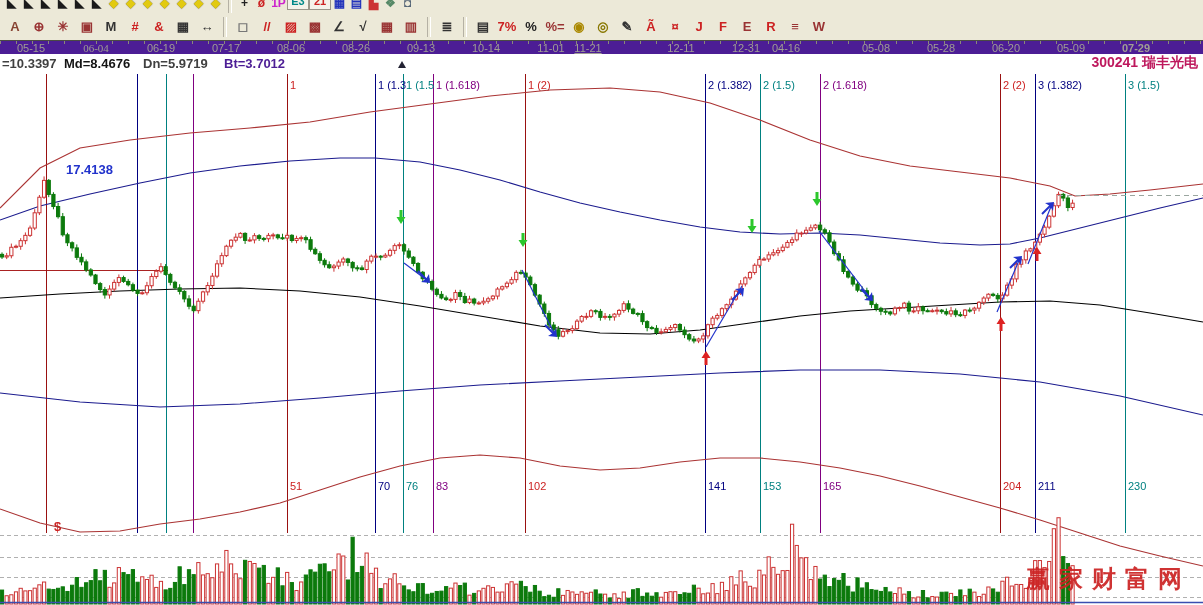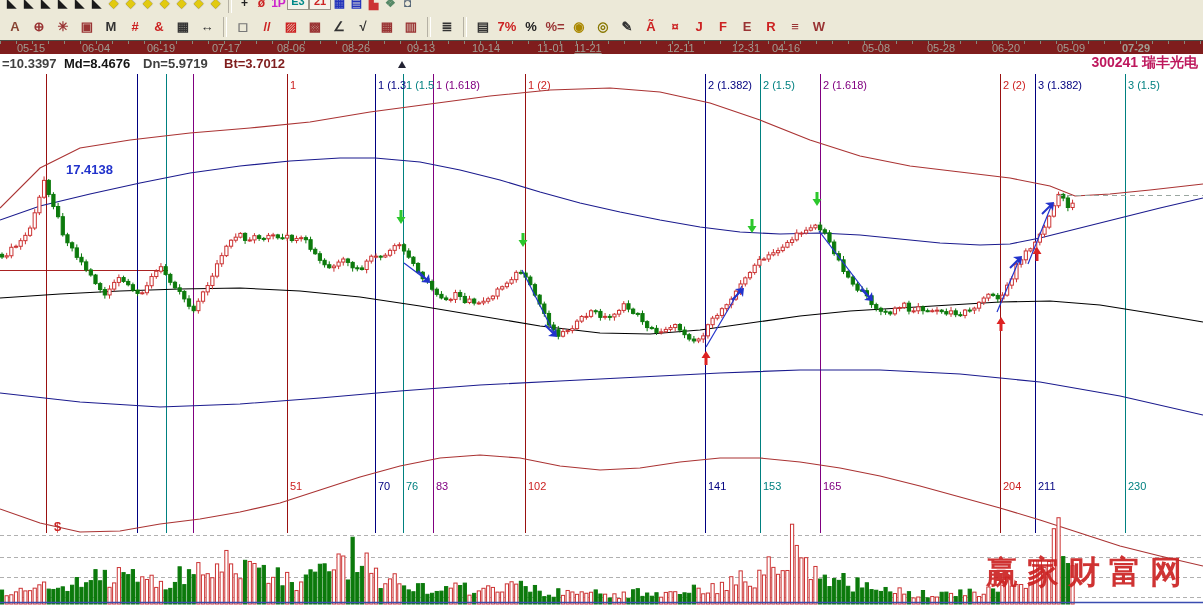--- a/index.html
+++ b/index.html
@@ -9,34 +9,34 @@
   .tbrow{position:absolute;left:0;right:0;display:flex;align-items:center;background:#ece9d8;z-index:5;}
   .tbrow1{top:0;height:13px;overflow:hidden;padding-left:3px;border-bottom:1px solid #f6f4ec;}
   .tbrow2{top:13px;height:27px;padding-left:3px;}
   .icon{display:flex;align-items:center;justify-content:center;font-weight:bold;cursor:default;}
   .tbrow1 .icon{width:17px;height:22px;font-size:12px;transform:translateY(-4px);}
   .tbrow2 .icon{width:24px;height:22px;font-size:13px;}
   .icon.boxed{border:1px solid #9a968a;background:#f4f2ea;width:20px;height:16px;font-size:11px;}
   .sep{width:2px;height:20px;border-left:1px solid #b5b1a4;border-right:1px solid #ffffff;margin:0 4px;}
   .diamond{text-shadow:0 0 1px #444;}
   
-  .datebar{position:absolute;top:40px;left:0;right:0;height:13px;background:#7f1d1d;
+  .datebar{position:absolute;top:40px;left:0;right:0;height:13px;background:#4c1d95;
            border-top:1px solid #4a4a44;z-index:5;}
   .datebar .ticks{position:absolute;top:0;left:0;right:0;height:3px;
       background:repeating-linear-gradient(to right,#8a887c 0 1px,transparent 1px 16px);}
   .datelabel{position:absolute;top:1px;transform:translateX(-50%);font-size:11px;color:#a09e93;white-space:nowrap;}
   
   .stat{position:absolute;top:56px;font-size:13px;font-weight:bold;z-index:4;white-space:nowrap;}
-  .navy{color:#404040}.blk{color:#141414}.red{color:#7f1d1d}
+  .navy{color:#404040}.blk{color:#141414}.red{color:#4c1d95}
   .codename{position:absolute;top:54px;right:5px;font-size:14px;font-weight:bold;color:#be185d;z-index:4;}
   
   #chartsvg{position:absolute;left:0;top:0;z-index:1;}
   
   .watermark{position:absolute;right:12px;bottom:10px;z-index:3;color:#cc2222;
-      font-size:32px;font-weight:bold;letter-spacing:9px;
+      font-size:24px;font-weight:bold;letter-spacing:9px;
       font-family:"DejaVu Serif","Liberation Serif",serif;opacity:.92;}
 </style>
 </head>
 <body>
 
 <svg id="chartsvg" width="1203" height="605">
     <rect x="0" y="52" width="1203" height="553" fill="#ffffff"></rect>
     <g>
       <line x1="0" x2="1203" y1="535.5" y2="535.5" stroke="#b0b0b0" stroke-dasharray="4 3"></line>
       <line x1="0" x2="1203" y1="557.5" y2="557.5" stroke="#b0b0b0" stroke-dasharray="4 3"></line>
@@ -896,21 +896,21 @@
       <span class="icon" style="color: rgb(153, 51, 51);">E</span>
       <span class="icon" style="color: rgb(204, 34, 34);">R</span>
       <span class="icon" style="color: rgb(153, 51, 51);">≡</span>
       <span class="icon" style="color: rgb(153, 51, 51);">W</span>
     </span>
 </div>
 
 <div class="datebar">
   <div class="ticks"></div>
 <span class="datelabel" style="left: 31px;">05-15</span>
-    <span class="datelabel" style="left: 96px;">06-04</span>
+    <span class="datelabel" style="left: 96px; font-family: Liberation Serif, serif;">06-04</span>
     <span class="datelabel" style="left: 161px;">06-19</span>
     <span class="datelabel" style="left: 226px;">07-17</span>
     <span class="datelabel" style="left: 291px;">08-06</span>
     <span class="datelabel" style="left: 356px;">08-26</span>
     <span class="datelabel" style="left: 421px;">09-13</span>
     <span class="datelabel" style="left: 486px;">10-14</span>
     <span class="datelabel" style="left: 551px;">11-01</span>
     <span class="datelabel" style="left: 588px; text-decoration: underline;">11-21</span>
     <span class="datelabel" style="left: 681px;">12-11</span>
     <span class="datelabel" style="left: 746px;">12-31</span>

